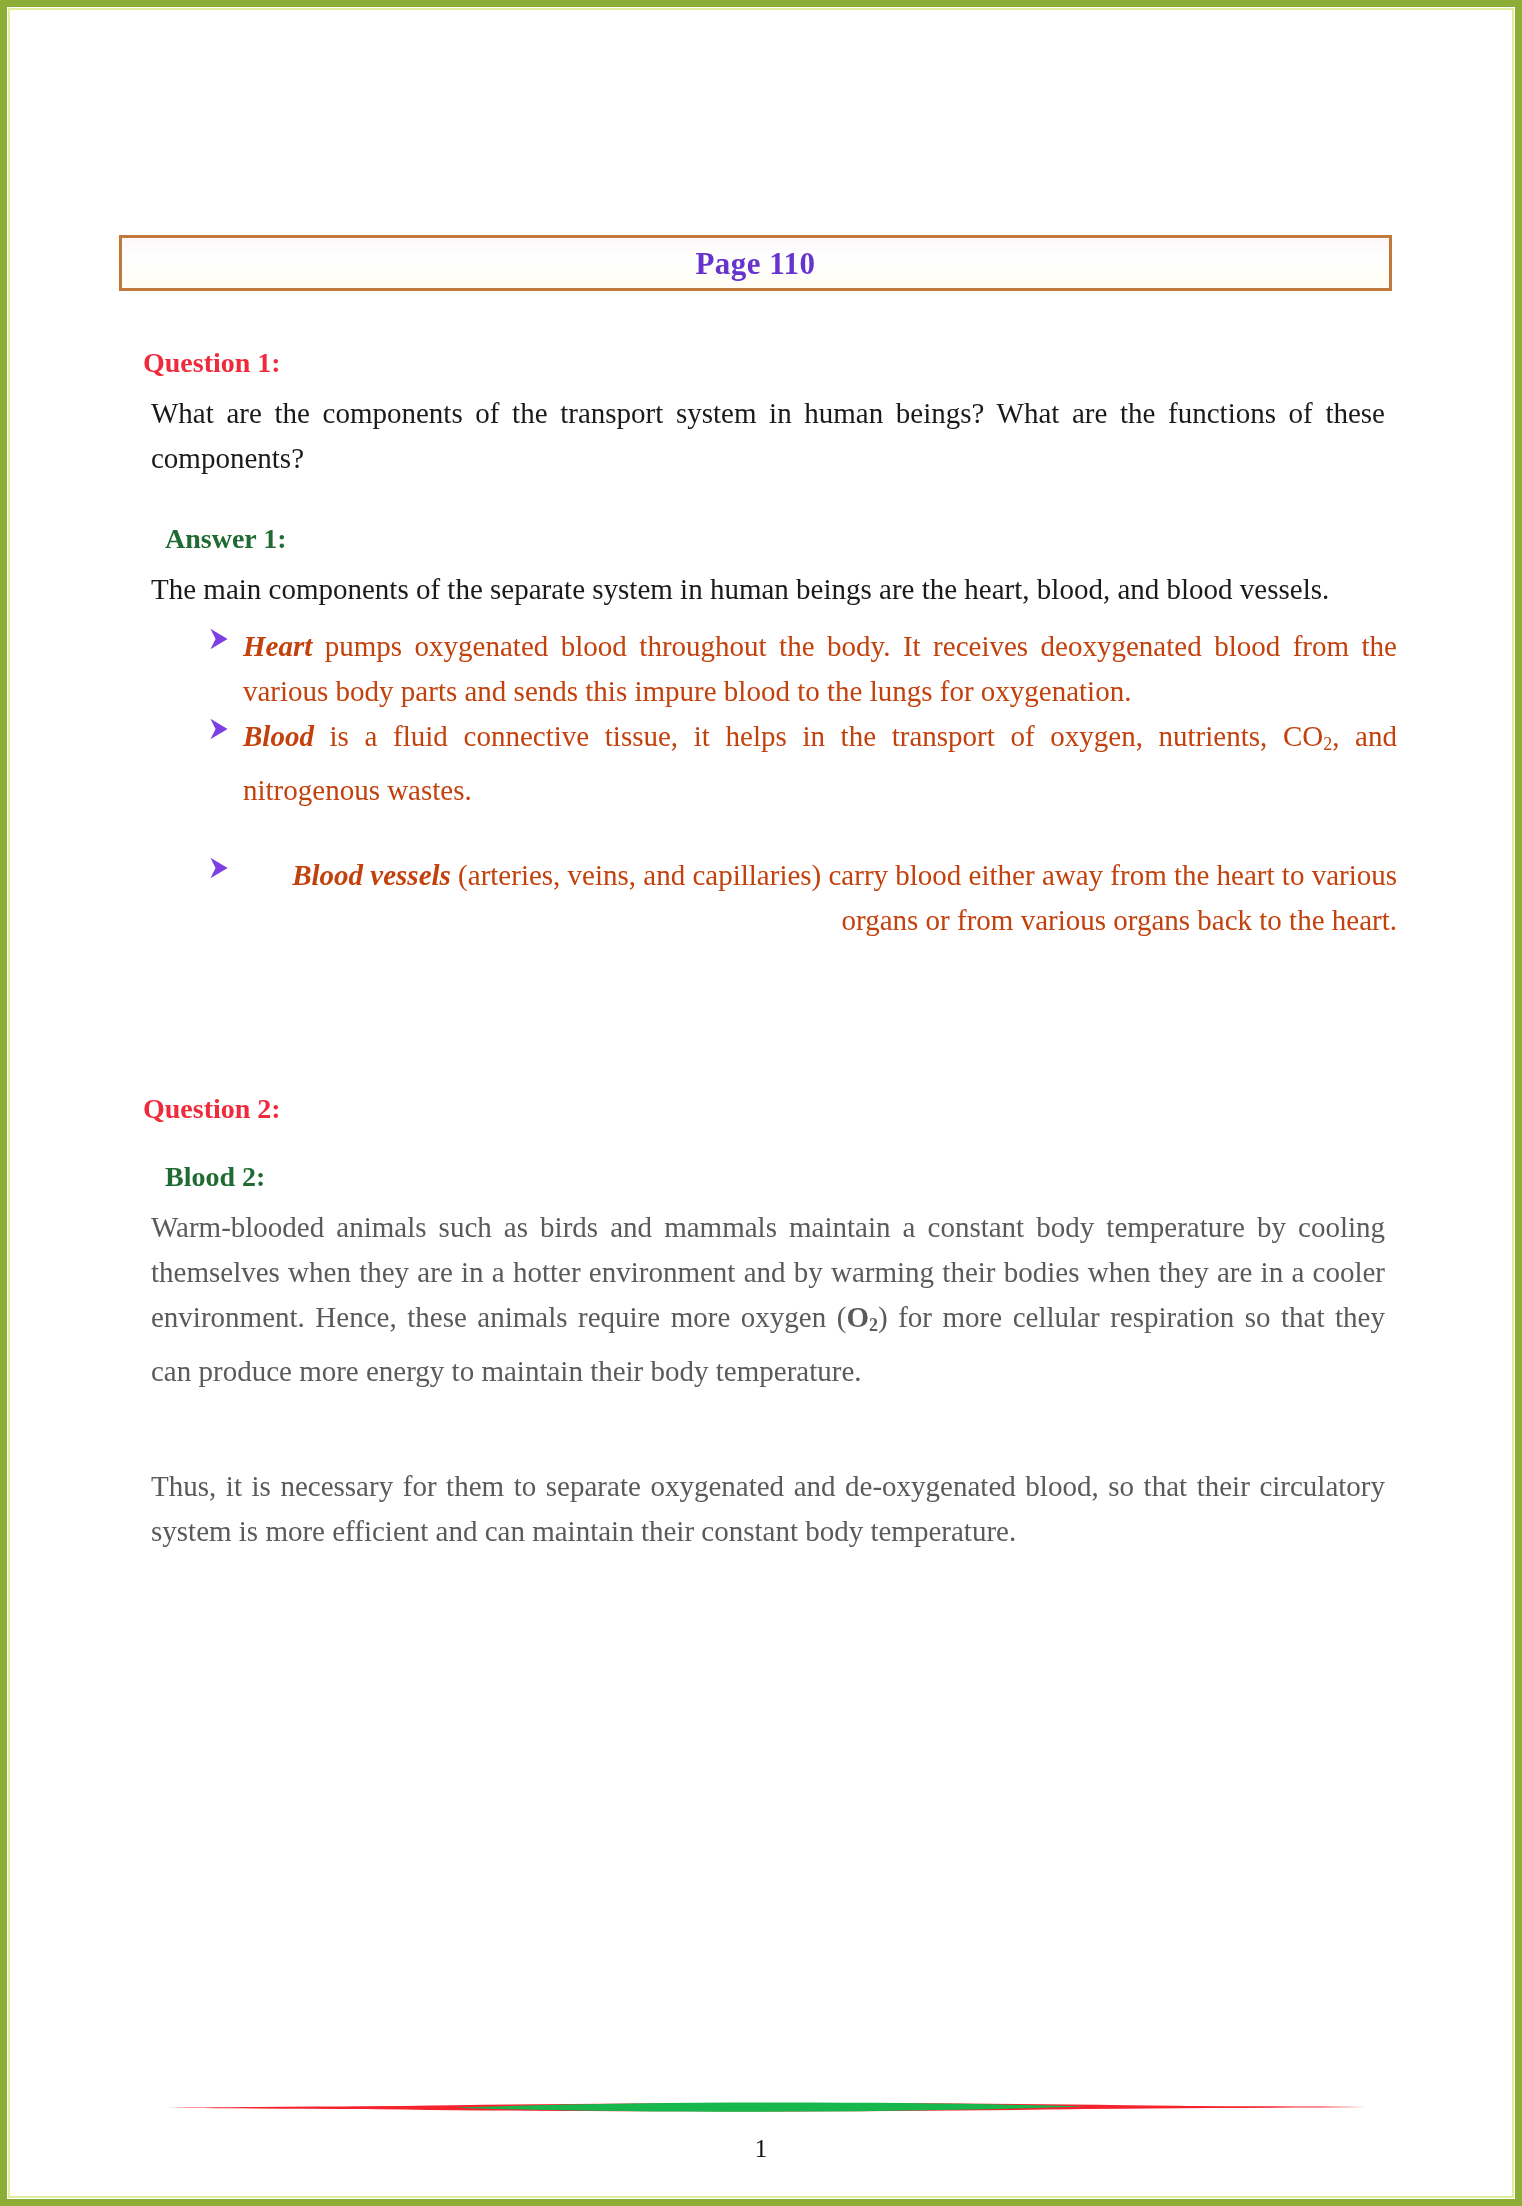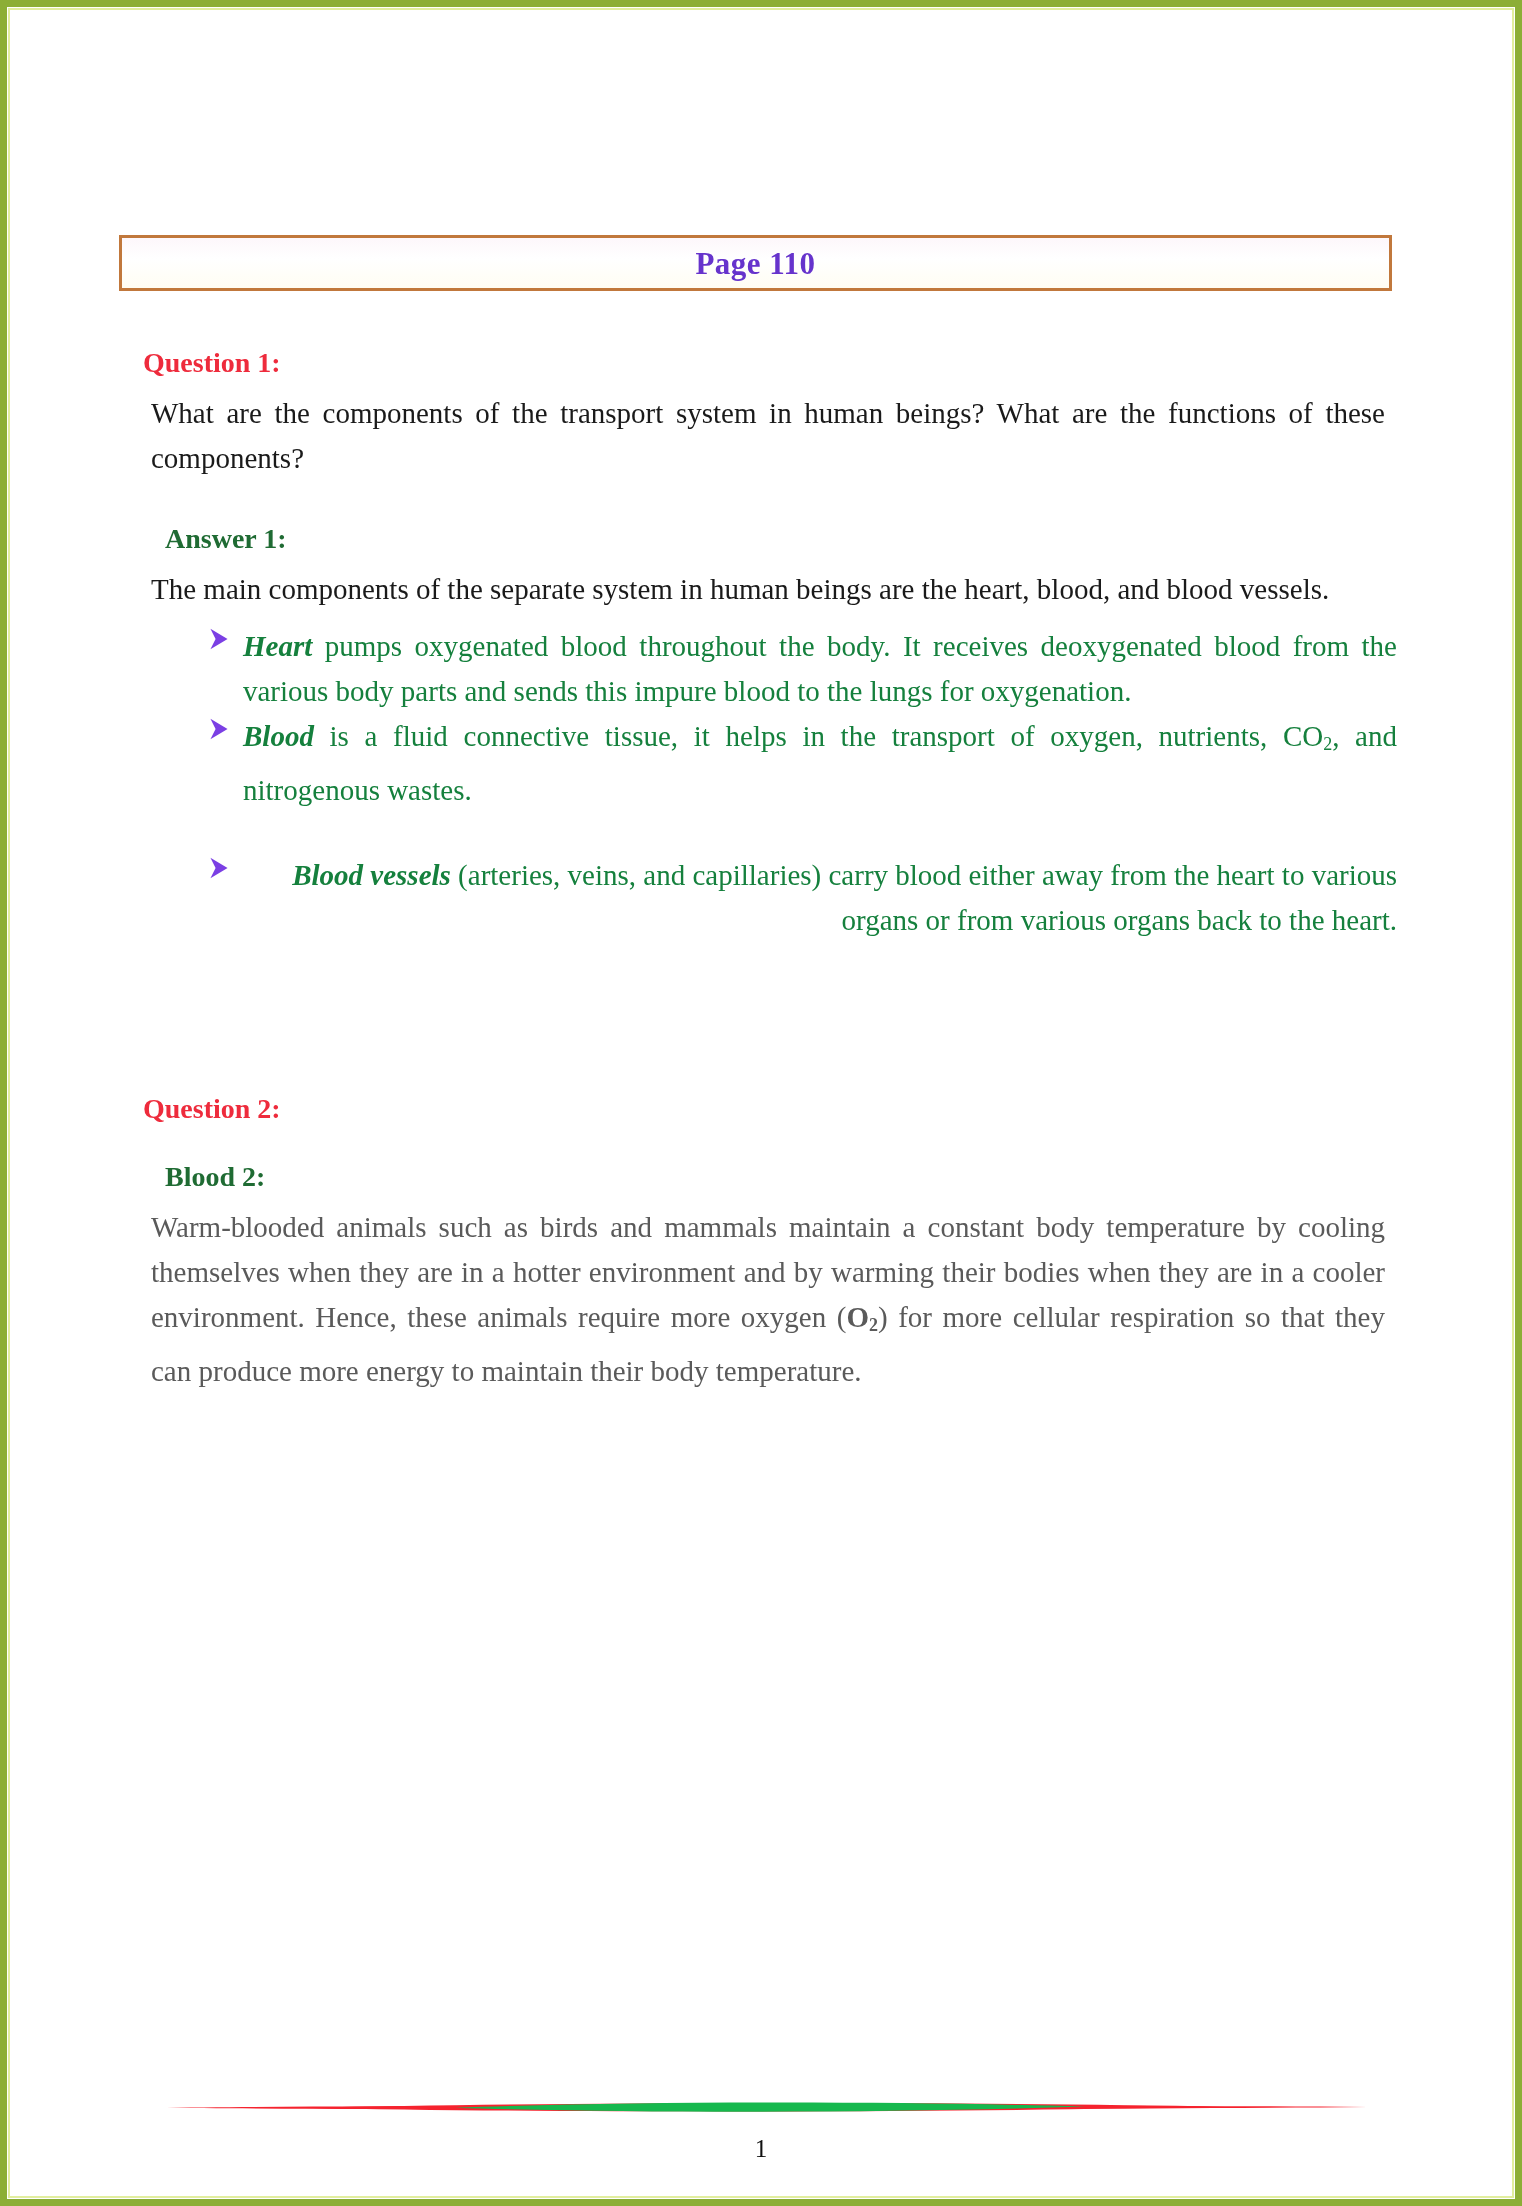--- a/index.html
+++ b/index.html
@@ -111,21 +111,21 @@
   
   ul.bullets {
     list-style: none;
     margin: 0;
     padding: 0 0 0 68px;
   }
   ul.bullets > li {
     position: relative;
     font-size: 29px;
     line-height: 45px;
-    color: #15803d;
+    color: #c2410c;
     text-align: justify;
     text-justify: inter-word;
     padding-left: 36px;
     margin: 0;
   }
   ul.bullets > li.plain { text-align: right; margin-top: 40px; }
 
   .arrow-bullet {
     position: absolute;
     left: 0;
@@ -235,20 +235,21 @@
 
 
         <div class="gap-sm"></div>
 
         <div class="a-head">Blood 2:</div>
 
         <p class="body gray"><span>Warm-blooded animals such as birds and mammals maintain a constant body temperature by cooling themselves when they are in a hotter environment and by warming their bodies when they are in a cooler environment. Hence, these animals require more oxygen (</span><span class="o2">O</span><sub class="o2">2</sub><span>) for more cellular respiration so that they can produce more energy to maintain their body temperature.</span></p>
 
         <div class="gap-md"></div>
 
+        <p class="body gray">Thus, it is necessary for them to separate oxygenated and de-oxygenated blood, so that their circulatory system is more efficient and can maintain their constant body temperature.</p>
       </div>
 
     </div>
 
     <div class="footer">
       <div class="divider">
         <svg viewBox="0 0 1212 26" preserveAspectRatio="none" aria-hidden="true">
           <path d="M0 13.8 C 300 10.5, 900 10.5, 1212 13.0 C 900 16.0, 300 16.2, 0 13.8 Z" fill="#f5232e"></path>
           <path d="M150 13.9 C 420 7.6, 800 7.6, 1070 12.6 C 800 18.6, 420 19.0, 150 13.9 Z" fill="#f5232e"></path>
           <path d="M300 13.8 C 480 7.0, 740 7.0, 930 12.6 C 740 19.0, 480 19.4, 300 13.8 Z" fill="#16b84e"></path>

